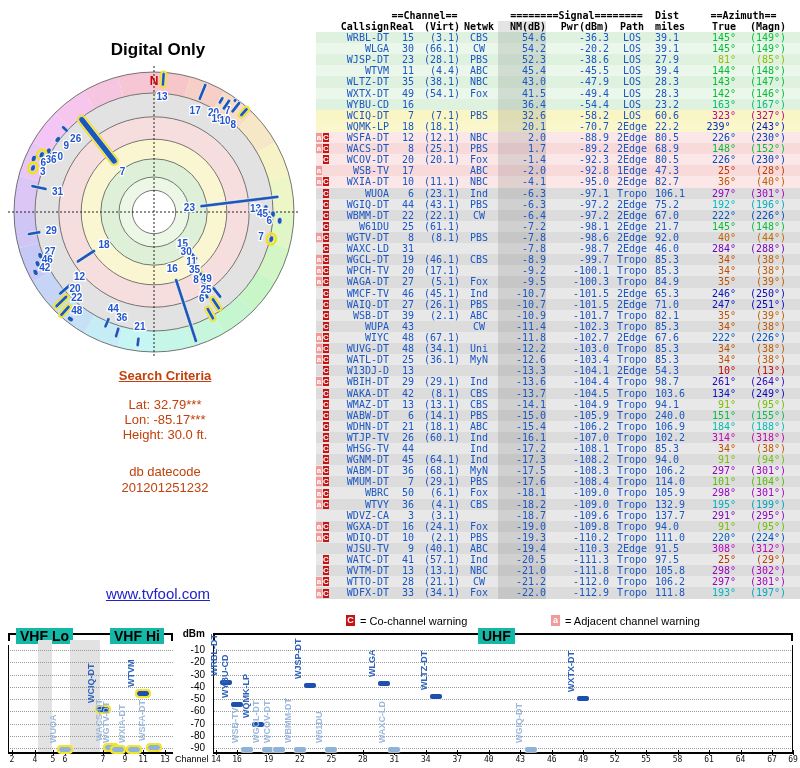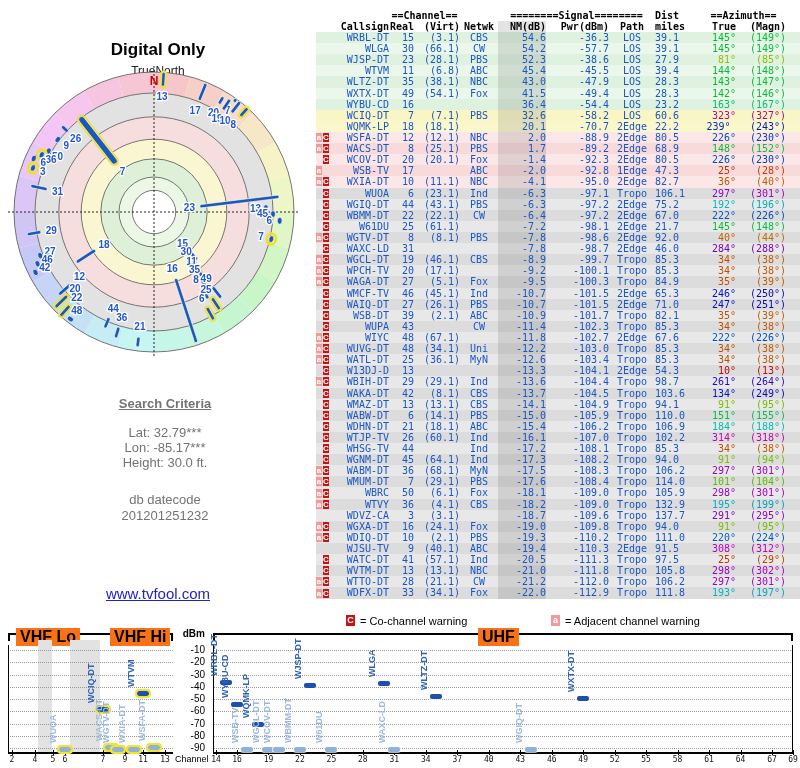--- a/index.html
+++ b/index.html
@@ -4,21 +4,21 @@
 <style>
   html,body{margin:0;padding:0;background:#fff;}
   .app{position:relative;width:800px;height:768px;background:#fff;overflow:hidden;
        font-family:"Liberation Sans",sans-serif;}
   
   .title{position:absolute;left:0;top:40px;width:316px;text-align:center;
          font-size:17px;font-weight:bold;color:#000;}
   .truenorth{position:absolute;left:0;top:64px;width:316px;text-align:center;
          font-size:12px;color:#222;}
   #radar{position:absolute;left:6px;top:66px;}
-  .criteria{position:absolute;left:30px;top:396px;width:270px;text-align:center;color:#737373;}
+  .criteria{position:absolute;left:30px;top:368px;width:270px;text-align:center;color:#c2410c;}
   .criteria .head{font-size:13px;font-weight:bold;text-decoration:underline;margin-bottom:14px;}
   .criteria .ln{font-size:13px;line-height:15px;}
   .criteria .dc{margin-top:22px;font-size:13px;line-height:16px;}
   .weblink{position:absolute;left:0px;top:585px;width:316px;text-align:center;
          font-size:15px;color:#2222cc;text-decoration:underline;cursor:pointer;}
   
   #tbl{position:absolute;left:316px;top:10px;width:484px;
        font-family:"DejaVu Sans Mono","Liberation Mono",monospace;font-size:10px;color:#1a56c4;}
   .trow{display:flex;height:11.12px;line-height:11.12px;align-items:stretch;}
   .hrow{font-weight:bold;color:#000;height:11px;line-height:11px;}
@@ -43,41 +43,40 @@
   .wc{background:#c41414;}
   
   #chart{position:absolute;left:0;top:0;width:800px;height:768px;pointer-events:none;}
   .abs{position:absolute;}
   .legbox{width:9px;height:11px;font-size:9px;line-height:11px;font-weight:bold;color:#fff;
           text-align:center;font-family:"Liberation Sans",sans-serif;}
   .legtxt{font-size:11px;color:#000;}
   .bracket{border-top:2px solid #000;height:5px;}
   .bracket:before,.bracket:after{content:"";position:absolute;top:0;width:2px;height:6px;background:#000;}
   .bracket:before{left:0;} .bracket:after{right:0;}
-  .blabel{background:#f97316;font-size:16px;font-weight:bold;color:#000;padding:0 4px;}
+  .blabel{background:#14b8a6;font-size:14px;font-weight:bold;color:#000;padding:0 4px;}
   .grid{border-top:1px dotted #999;height:0;}
   .ytick{font-size:10px;color:#000;text-align:right;width:26px;}
   .xtick{font-size:8px;color:#111;font-family:"DejaVu Sans Mono","Liberation Mono",monospace;
          width:16px;text-align:center;}
   .marker{width:12px;height:5px;border-radius:2px;}
   .m-strong{background:#1c4fae;box-shadow:0 0 0 1px rgba(255,255,255,.7);}
   .m-weak{background:#8fb2d9;box-shadow:0 0 0 1px rgba(255,255,255,.7);}
   .m-hl{outline:2px solid #f3e32a;}
   .mlabel{font-size:9px;font-weight:bold;white-space:nowrap;
           transform:rotate(-90deg);transform-origin:left bottom;height:11px;line-height:11px;}
   .axis{background:#000;height:2px;}
   .graysub{background:#e2e2e2;}
 </style>
 </head>
 <body>
 
 <div class="app">
 
   <div class="title">Digital Only</div>
-  <div class="truenorth">TrueNorth</div>
   <svg id="radar" width="296" height="296" viewBox="0 0 296 296">
       <path d="M148,6 A140,140 0 0 1 184.23466631435292,10.77038431953045 L178.79946636719995,31.054826671600864 A119,119 0 0 0 148,27 Z" fill="hsl(357.5,72%,87%)" stroke="none"></path>
       <path d="M184.23466631435292,10.77038431953045 A140,140 0 0 1 218,24.75644347017858 L207.5,42.94297694965179 A119,119 0 0 0 178.79946636719995,31.054826671600864 Z" fill="hsl(12.5,72%,87%)" stroke="none"></path>
       <path d="M218,24.75644347017858 A140,140 0 0 1 246.99494936611666,47.00505063388334 L232.14570696119915,61.85429303880083 A119,119 0 0 0 207.5,42.94297694965179 Z" fill="hsl(27.5,72%,87%)" stroke="none"></path>
       <path d="M246.99494936611666,47.00505063388334 A140,140 0 0 1 269.2435565298214,75.99999999999999 L251.0570230503482,86.49999999999999 A119,119 0 0 0 232.14570696119915,61.85429303880083 Z" fill="hsl(42.5,72%,87%)" stroke="none"></path>
       <path d="M269.2435565298214,75.99999999999999 A140,140 0 0 1 283.2296156804696,109.7653336856471 L262.94517332839916,115.20053363280003 A119,119 0 0 0 251.0570230503482,86.49999999999999 Z" fill="hsl(57.5,72%,87%)" stroke="none"></path>
       <path d="M283.2296156804696,109.7653336856471 A140,140 0 0 1 288,146 L267,146 A119,119 0 0 0 262.94517332839916,115.20053363280003 Z" fill="hsl(72.5,72%,87%)" stroke="none"></path>
       <path d="M288,146 A140,140 0 0 1 283.2296156804696,182.23466631435292 L262.94517332839916,176.79946636719998 A119,119 0 0 0 267,146 Z" fill="hsl(87.5,72%,87%)" stroke="none"></path>
       <path d="M283.2296156804696,182.23466631435292 A140,140 0 0 1 269.24355652982143,215.99999999999997 L251.05702305034822,205.49999999999997 A119,119 0 0 0 262.94517332839916,176.79946636719998 Z" fill="hsl(102.5,72%,87%)" stroke="none"></path>
       <path d="M269.24355652982143,215.99999999999997 A140,140 0 0 1 246.99494936611666,244.99494936611666 L232.14570696119915,230.14570696119915 A119,119 0 0 0 251.05702305034822,205.49999999999997 Z" fill="hsl(117.5,72%,87%)" stroke="none"></path>
@@ -343,21 +342,21 @@
         </div>
         <div class="trow" style="background: rgb(234, 247, 234);">
           <div class="c warn">
             <span class="wbox"></span>
           </div>
           <div class="c cs">WLGA</div>
           <div class="c real">30</div>
           <div class="c virt">(66.1)</div>
           <div class="c net">CW</div>
           <div class="c nm">54.2</div>
-          <div class="c pwr">-57.7</div>
+          <div class="c pwr">-20.2</div>
           <div class="c path">LOS</div>
           <div class="c dist">39.1</div>
           <div class="c true" style="color: rgb(5, 189, 51);">145°</div>
           <div class="c magn" style="color: rgb(5, 189, 63);">(149°)</div>
         </div>
         <div class="trow" style="background: rgb(223, 242, 223);">
           <div class="c warn">
             <span class="wbox"></span>
           </div>
           <div class="c cs">WJSP-DT</div>
@@ -370,21 +369,21 @@
           <div class="c dist">27.9</div>
           <div class="c true" style="color: rgb(155, 189, 5);">81°</div>
           <div class="c magn" style="color: rgb(143, 189, 5);">(85°)</div>
         </div>
         <div class="trow" style="background: rgb(234, 247, 234);">
           <div class="c warn">
             <span class="wbox"></span>
           </div>
           <div class="c cs">WTVM</div>
           <div class="c real">11</div>
-          <div class="c virt">(6.8)</div>
+          <div class="c virt">(4.4)</div>
           <div class="c net">ABC</div>
           <div class="c nm">45.4</div>
           <div class="c pwr">-45.5</div>
           <div class="c path">LOS</div>
           <div class="c dist">39.4</div>
           <div class="c true" style="color: rgb(5, 189, 48);">144°</div>
           <div class="c magn" style="color: rgb(5, 189, 60);">(148°)</div>
         </div>
         <div class="trow" style="background: rgb(223, 242, 223);">
           <div class="c warn">
@@ -865,21 +864,21 @@
             <span class="wbox"></span>
             <span class="wbox wc">C</span>
           </div>
           <div class="c cs">WABW-DT</div>
           <div class="c real">6</div>
           <div class="c virt">(14.1)</div>
           <div class="c net">PBS</div>
           <div class="c nm">-15.0</div>
           <div class="c pwr">-105.9</div>
           <div class="c path">Tropo</div>
-          <div class="c dist">110.0</div>
+          <div class="c dist">240.0</div>
           <div class="c true" style="color: rgb(5, 189, 69);">151°</div>
           <div class="c magn" style="color: rgb(5, 189, 82);">(155°)</div>
         </div>
         <div class="trow" style="background: rgb(232, 232, 232);">
           <div class="c warn">
             <span class="wbox"></span>
             <span class="wbox wc">C</span>
           </div>
           <div class="c cs">WDHN-DT</div>
           <div class="c real">21</div>

